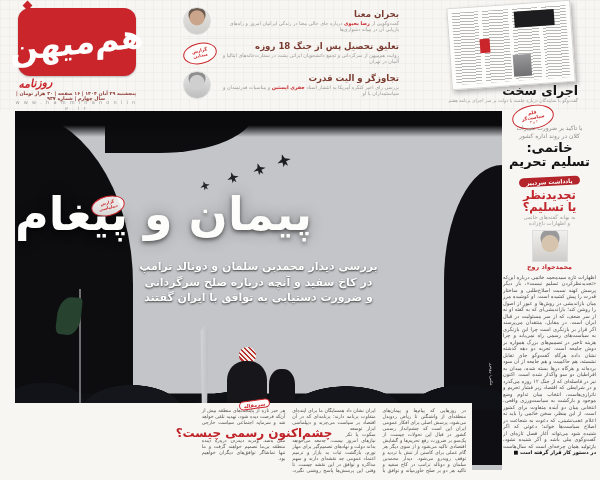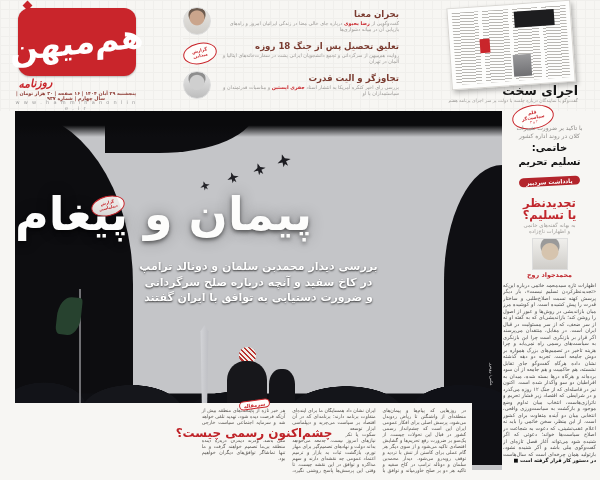--- a/index.html
+++ b/index.html
@@ -49,24 +49,24 @@
   .thumb-photo{position:absolute;right:42px;bottom:8px;width:18px;height:22px;background:linear-gradient(#9a9a9c,#6f6f72);}
   .rt-title{left:454px;top:83px;width:124px;text-align:right;font-size:12.5px;font-weight:900;color:#161616;}
   .rt-sub{left:440px;top:98px;width:138px;text-align:right;font-size:4.6px;color:#9c9a97;white-space:nowrap;}
   .stamp{left:512px;top:105px;width:40px;height:22px;border:1.4px solid #c9252b;border-radius:50%;
     transform:rotate(-10deg);display:flex;flex-direction:column;align-items:center;justify-content:center;
     color:#c9252b;font-weight:800;font-size:4.6px;line-height:5px;background:#fffdfb;}
   .stamp small{font-size:3.5px;font-weight:400;}
   
   .rcol{left:503px;top:124px;width:93px;text-align:center;}
   .kicker{font-size:6px;color:#8f8d8a;line-height:7.5px;}
-  .kh-head{margin-top:2px;font-size:10px;font-weight:900;color:#121212;line-height:13.5px;letter-spacing:-.3px;}
+  .kh-head{margin-top:2px;font-size:13px;font-weight:900;color:#121212;line-height:13.5px;letter-spacing:-.3px;}
   .pill{display:inline-block;margin-top:4px;background:#b3242b;color:#fff;font-size:5.8px;font-weight:700;
     padding:1.5px 7px;border-radius:8px;transform:rotate(-3deg);}
-  .note-title{margin-top:10px;font-size:11.5px;font-weight:900;color:#c1272d;line-height:12px;}
+  .note-title{margin-top:2px;font-size:11.5px;font-weight:900;color:#c1272d;line-height:12px;}
   .note-sub{margin-top:1px;font-size:5.4px;color:#a09e9b;line-height:6.4px;}
   .note-photo{width:34px;height:30px;margin:3px auto 1px;border:1px solid #ddd;
     background:radial-gradient(circle at 50% 42%,#d6c4ae 0 8px,transparent 9px),
                radial-gradient(circle at 50% 24%,#9a9a9a 0 9px,transparent 10px),
                linear-gradient(#f0efec,#cfcdc9);}
   .note-author{font-size:6.4px;font-weight:800;color:#c1272d;}
   .rbody{margin-top:3px;height:204px;overflow:hidden;text-align:justify;font-size:5.1px;line-height:6.5px;color:#4c4c4c;}
   .rbody b{color:#111;}
   
   .photo{left:15px;top:111px;width:487px;height:359px;overflow:hidden;

